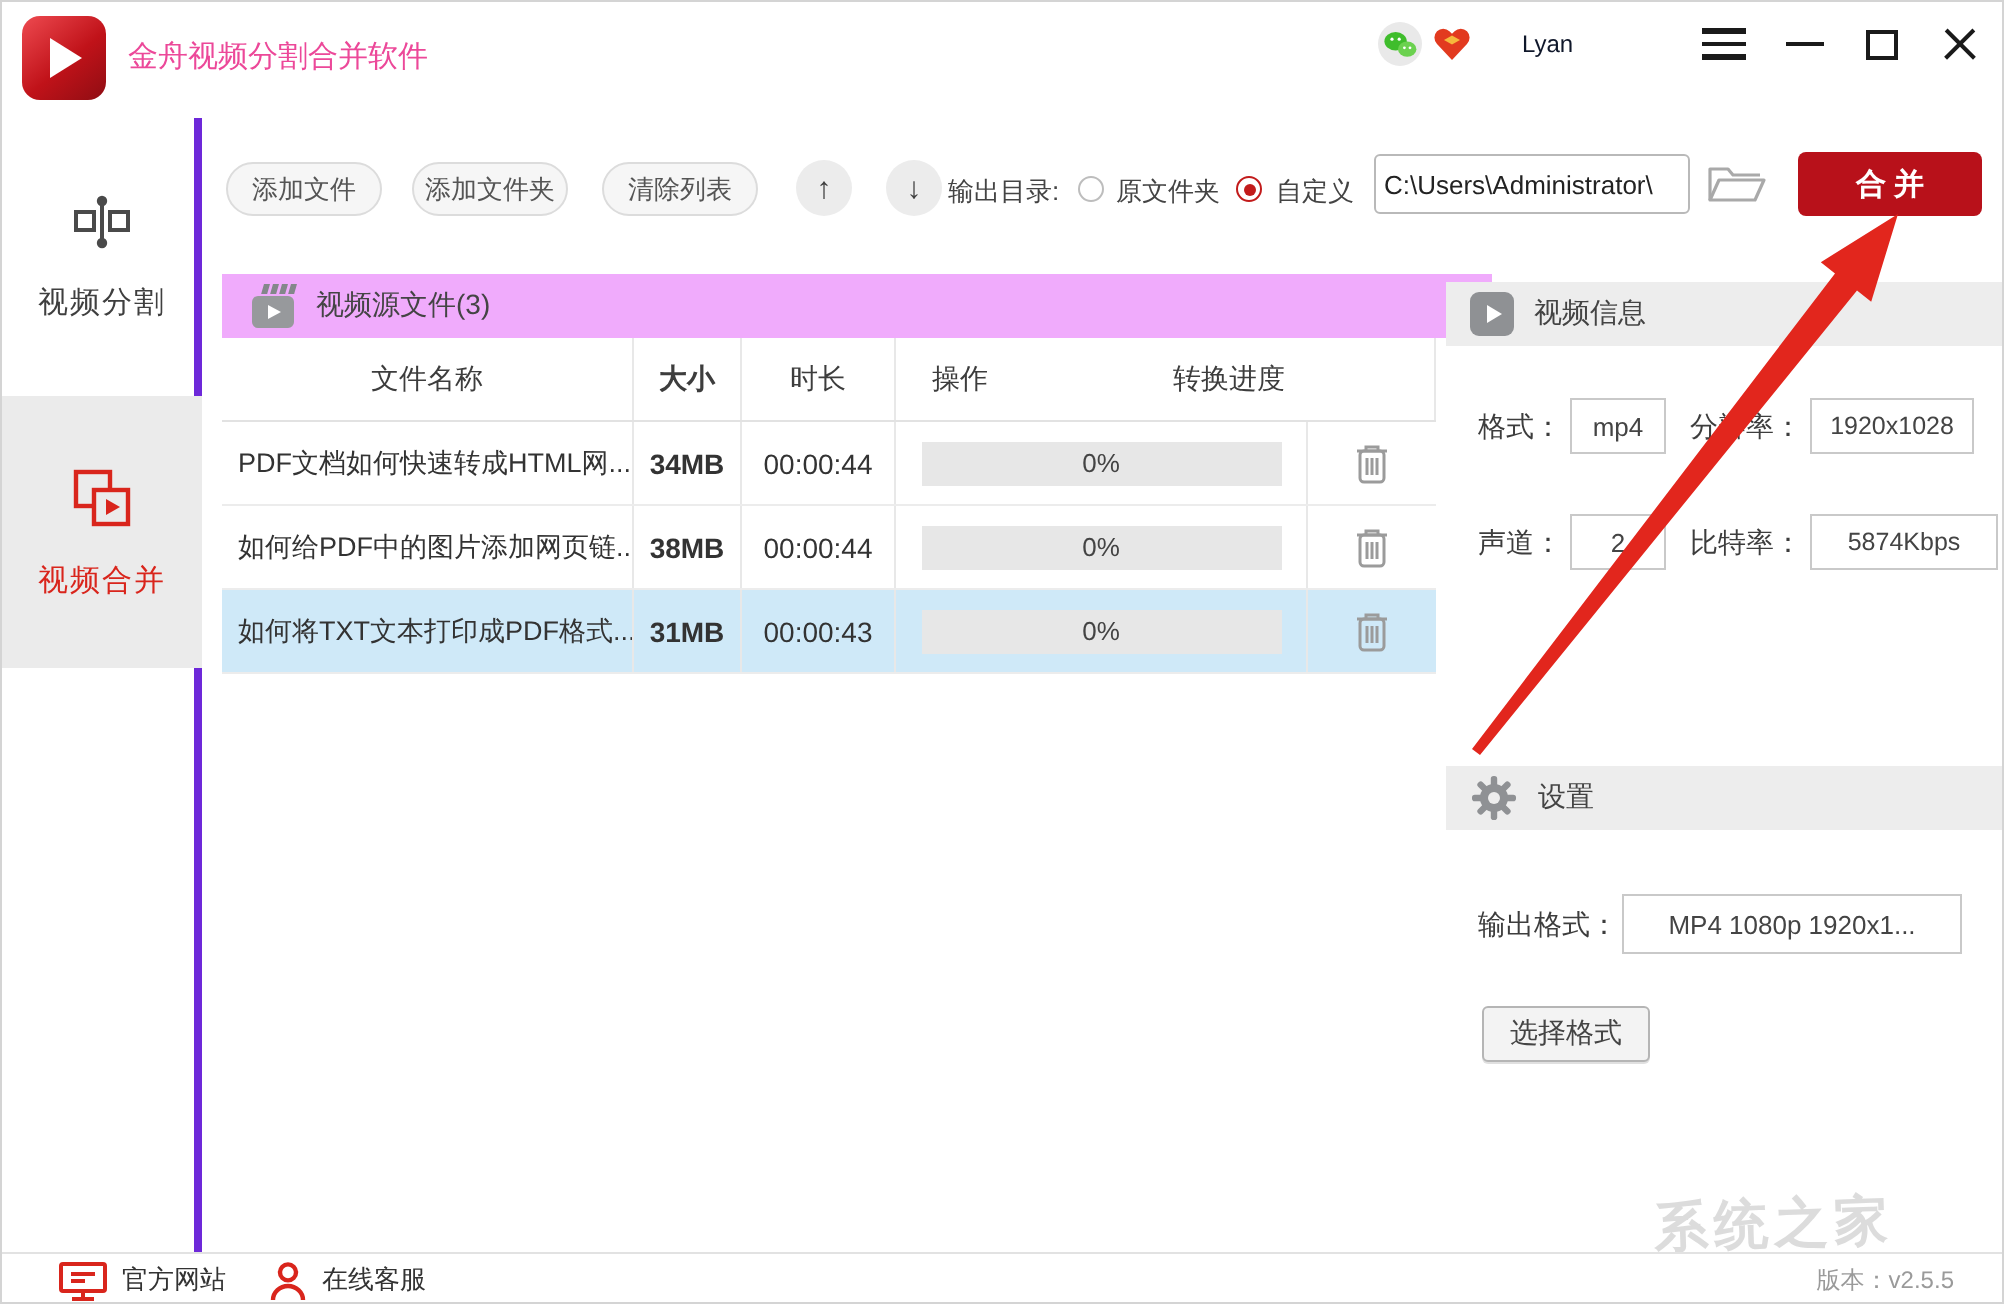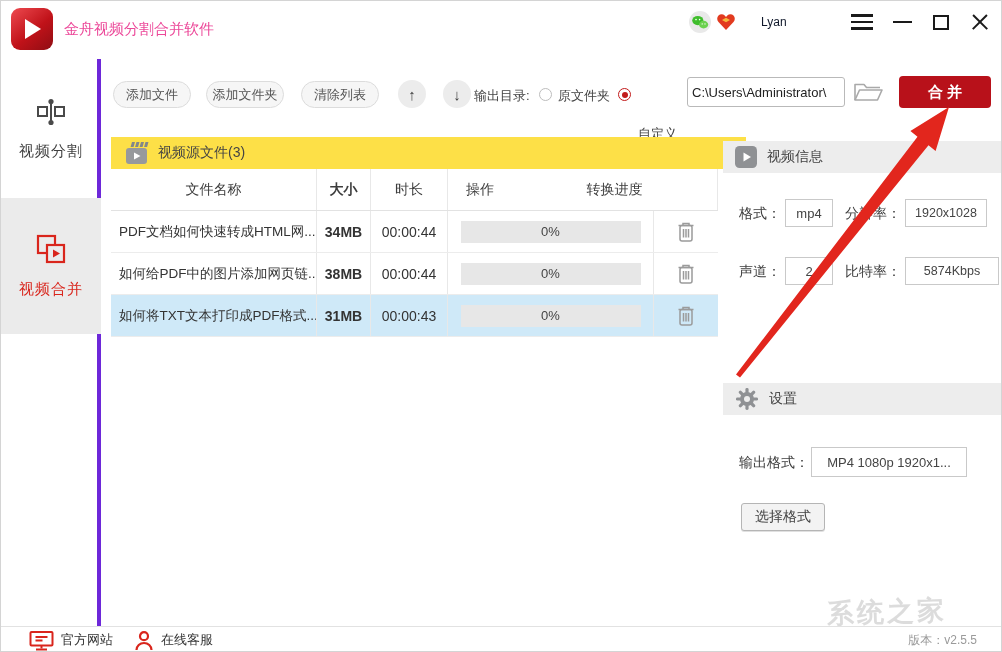--- a/index.html
+++ b/index.html
@@ -46,29 +46,29 @@
   .round-btn{top:79px;width:28px;height:28px;border-radius:50%;background:#ececec;display:flex;align-items:center;
         justify-content:center;font-size:15px;font-weight:bold;color:#3f3f3f;cursor:pointer;}
   .up-btn{left:397px;}
   .down-btn{left:442px;}
   .out-label{left:473px;top:86px;font-size:13px;color:#444;}
   .radio{top:87px;width:13px;height:13px;border-radius:50%;box-sizing:border-box;background:#fff;cursor:pointer;}
   .radio-off{left:538px;border:1px solid #bdbdbd;}
   .radio-on{left:617px;border:1px solid #c21b1b;}
   .radio-on::after{content:"";position:absolute;left:2.5px;top:2.5px;width:6px;height:6px;border-radius:50%;background:#c21b1b;}
   .radio-lab1{left:557px;top:86px;font-size:13px;color:#444;cursor:pointer;}
-  .radio-lab2{left:637px;top:86px;font-size:13px;color:#444;cursor:pointer;margin-top:38px;}
+  .radio-lab2{left:637px;top:86px;font-size:13px;color:#444;cursor:pointer;}
   .path-input{left:686px;top:76px;width:158px;height:30px;border:1px solid #b9b9b9;border-radius:3px;
         font-size:13px;padding:0 4px;box-sizing:border-box;color:#222;font-family:inherit;}
   .folder-btn{left:852px;top:79px;cursor:pointer;display:flex;}
   .merge-btn{left:898px;top:75px;width:92px;height:32px;background:#b8111a;color:#fff;font-size:15px;font-weight:bold;
         letter-spacing:4px;border-radius:4px;display:flex;align-items:center;justify-content:center;cursor:pointer;padding-left:4px;box-sizing:border-box;}
 
   
-  .src-band{left:110px;top:136px;width:635px;height:32px;background:#fde047;display:flex;align-items:center;}
+  .src-band{left:110px;top:136px;width:635px;height:32px;background:#f0abfc;display:flex;align-items:center;}
   .src-band .bi{margin-left:14px;display:flex;}
   .src-title{margin-left:9px;font-size:14px;color:#444;}
   .thead{left:110px;top:168px;width:607px;height:42px;display:flex;border-bottom:1px solid #e2e2e2;box-sizing:border-box;}
   .th{display:flex;align-items:center;justify-content:center;font-size:14px;color:#3d3d3d;box-sizing:border-box;}
   .c1{width:206px;}.c2{width:54px;font-weight:bold;}.c3{width:77px;}.c4{width:206px;}.c5{width:64px;}
   .vl{border-right:1px solid #e8e8e8;}
   .trow{left:110px;width:607px;height:42px;display:flex;border-bottom:1px solid #ececec;background:#fff;box-sizing:border-box;cursor:default;}
   .r1{top:210px;}.r2{top:252px;}.r3{top:294px;}
   .trow.sel{background:#cfe9f8;}
   .td{display:flex;align-items:center;justify-content:center;font-size:14px;color:#333;box-sizing:border-box;}
@@ -87,21 +87,21 @@
          align-items:center;justify-content:center;font-size:13px;color:#444;}
   .lab-format{left:726px;top:198px;width:54px;}
   .box-format{left:784px;top:198px;width:48px;}
   .lab-res{left:834px;top:198px;width:66px;}
   .box-res{left:904px;top:198px;width:82px;font-size:12.5px;}
   .lab-chan{left:726px;top:256px;width:54px;}
   .box-chan{left:784px;top:256px;width:48px;}
   .lab-bit{left:834px;top:256px;width:66px;}
   .box-bit{left:904px;top:256px;width:94px;font-size:12.5px;}
   .lab-outfmt{left:722px;top:446px;width:86px;line-height:30px;}
-  .box-outfmt{left:810px;top:446px;width:156px;height:30px;}
+  .box-outfmt{left:810px;top:446px;width:170px;height:30px;}
   .choose-btn{left:740px;top:502px;width:84px;height:28px;background:#f3f3f3;border:1px solid #b5b5b5;border-radius:3px;
         box-shadow:0 1px 0 rgba(0,0,0,.12);font-size:14px;color:#444;display:flex;align-items:center;justify-content:center;cursor:pointer;box-sizing:border-box;}
 
   
   .footer{left:0;top:625px;width:1002px;height:27px;border-top:1px solid #e2e2e2;box-sizing:border-box;z-index:5;}
   .foot-item{position:absolute;top:0;height:26px;display:flex;align-items:center;cursor:pointer;}
   .site{left:28px;}
   .service{left:133px;}
   .foot-item span{margin-left:7px;font-size:13px;color:#333;}
   .version{position:absolute;right:26px;top:0;height:26px;line-height:26px;font-size:12px;color:#9a9a9a;}

